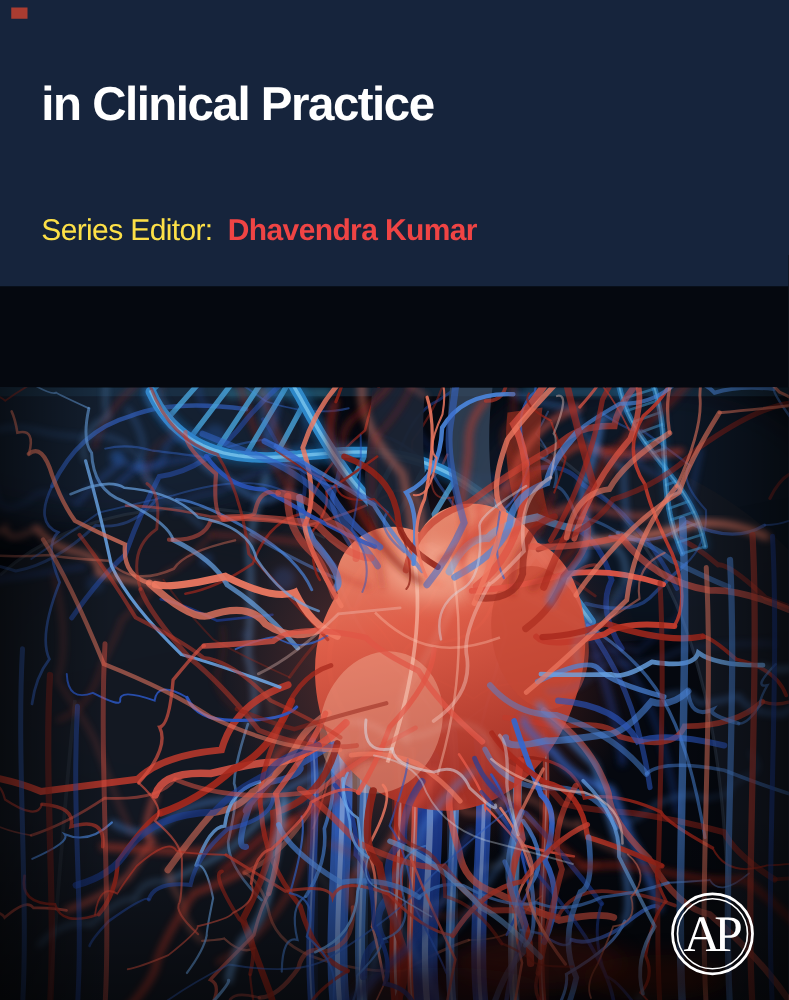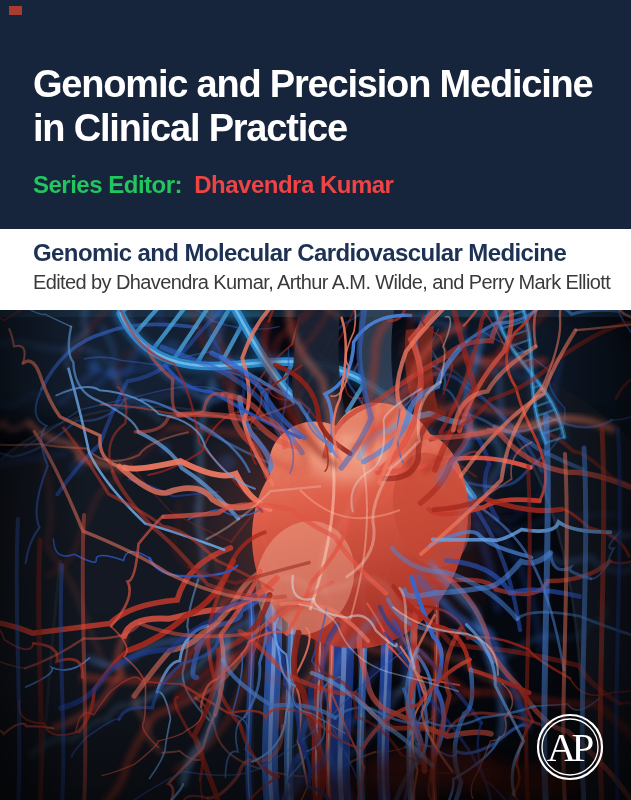--- a/index.html
+++ b/index.html
@@ -11,21 +11,21 @@
   .header{position:absolute;left:0;top:0;width:631px;height:229px;background:#16243c;}
   .corner-mark{position:absolute;left:9px;top:6px;width:13px;height:9px;background:#a93c31;}
   .title{
     position:absolute;left:33px;top:62px;margin:0;color:#ffffff;
     font-size:38px;font-weight:700;line-height:44px;letter-spacing:-1.2px;
   }
   .title span{display:block;}
   .series-editor{
     position:absolute;left:33px;top:170px;margin:0;font-size:24px;line-height:30px;letter-spacing:-0.5px;
   }
-  .series-editor .label{color:#22c55e;font-weight:700;}
+  .series-editor .label{color:#fde047;font-weight:400;}
   .series-editor .name{color:#ef4444;font-weight:700;margin-left:6px;}
   
   .band{position:absolute;left:0;top:229px;width:631px;height:81px;background:#ffffff;}
   .band h2{
     position:absolute;left:33px;top:9px;margin:0;color:#1d3154;
     font-size:24px;font-weight:700;line-height:30px;letter-spacing:-0.6px;white-space:nowrap;
   }
   .band p{
     position:absolute;left:33px;top:40px;margin:0;color:#3a3a3c;
     font-size:20px;font-weight:400;line-height:26px;letter-spacing:-0.6px;white-space:nowrap;
@@ -35,33 +35,28 @@
   .ap-text{font-family:"Liberation Serif",serif;font-size:41px;fill:#ffffff;letter-spacing:-5px;}
 </style>
 </head>
 <body>
 
 <div class="cover">
 
   <div class="header">
     <div class="corner-mark"></div>
     <h1 class="title">
-      <span>Genomic and Precision Medicine</span>
       <span>in Clinical Practice</span>
     </h1>
     <p class="series-editor">
       <span class="label">Series Editor:</span>
       <span class="name">Dhavendra Kumar</span>
     </p>
   </div>
 
-  <div class="band">
-    <h2>Genomic and Molecular Cardiovascular Medicine</h2>
-    <p>Edited by Dhavendra Kumar, Arthur A.M. Wilde, and Perry Mark Elliott</p>
-  </div>
 
   <svg class="artwork" id="artwork" viewBox="0 0 631 490">
     <defs>
       <filter id="b3" x="-40%" y="-40%" width="180%" height="180%">
           <feGaussianBlur stdDeviation="3"></feGaussianBlur>
         </filter>
       <filter id="b8" x="-60%" y="-60%" width="220%" height="220%">
           <feGaussianBlur stdDeviation="8"></feGaussianBlur>
         </filter>
       <filter id="b16" x="-80%" y="-80%" width="260%" height="260%">

